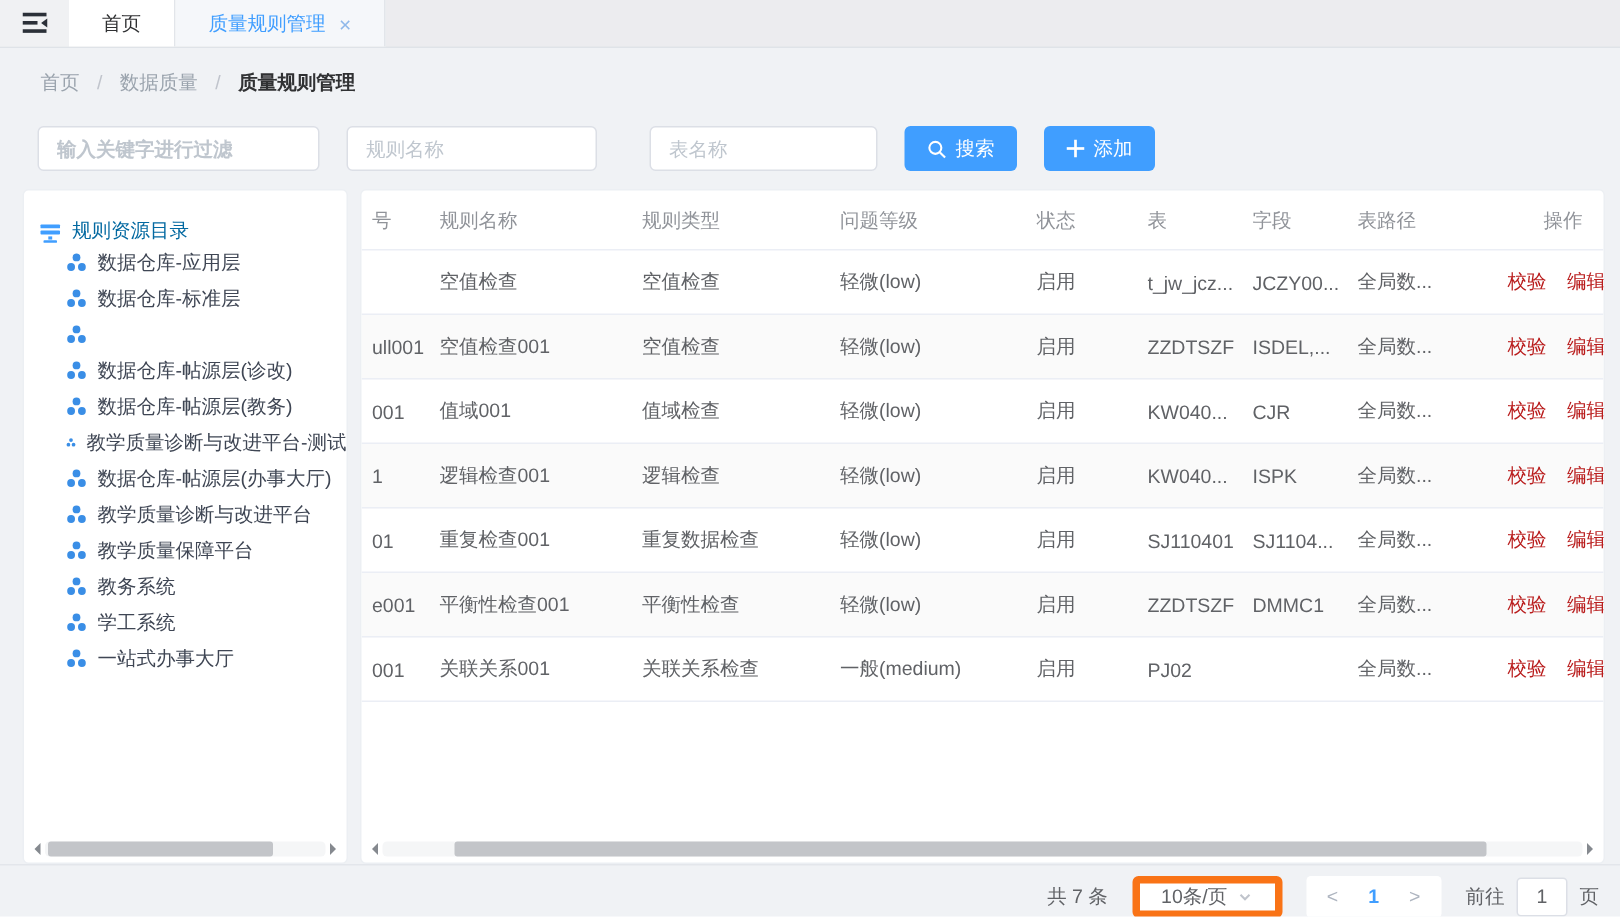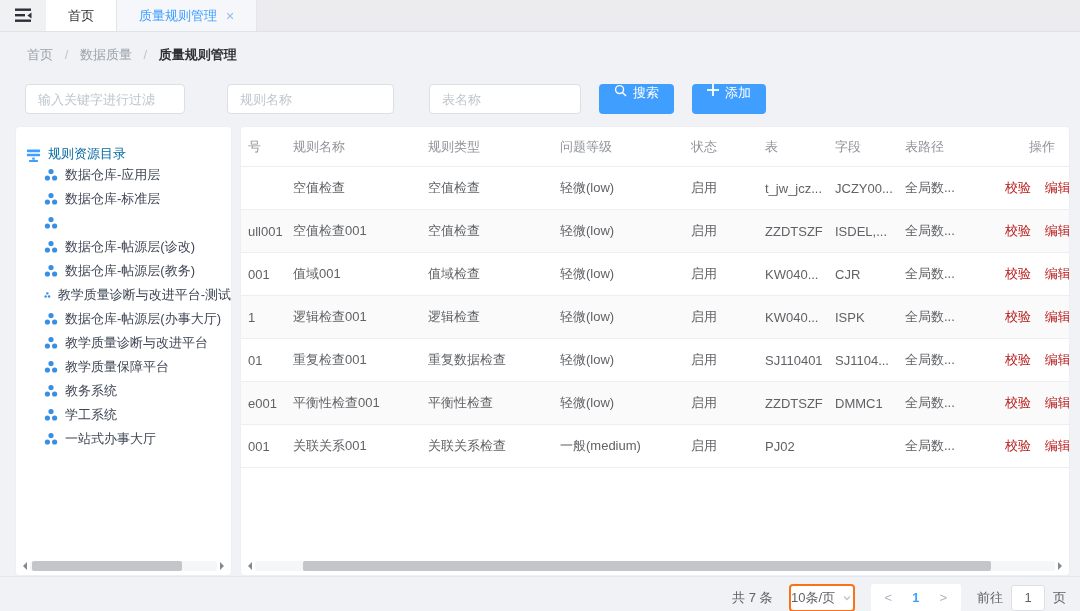--- a/index.html
+++ b/index.html
@@ -20,24 +20,24 @@
   
   .breadcrumb { margin:14px 0 0 27px; font-size:13px; }
   .crumb { color:#9aa3ad; cursor:pointer; }
   .crumb.current { color:#303133; font-weight:700; cursor:default; }
   .sep { color:#c0c4cc; margin:0 8px; }
 
   
   .filter-row { display:flex; align-items:center; margin:20px 0 0 25px; }
   .filter-input { height:30px; border:1px solid #dcdfe6; border-radius:4px; background:#fff; padding:0 12px; font-size:13px; color:#606266; outline:none; }
   .filter-input::placeholder { color:#bfc6ce; }
-  .in-tree { width:160px; margin-right:42px; }
+  .in-tree { width:188px; margin-right:18px;font-weight:bold; }
   .in-rule { width:167px; margin-right:35px; }
   .in-table { width:152px; margin-right:18px; }
-  .btn { height:30px; border:none; border-radius:4px; background:#409EFF; color:#fff; font-size:13px; display:inline-flex; align-items:flex-start; gap:6px; padding:0 15px; cursor:pointer; }
+  .btn { height:30px; border:none; border-radius:4px; background:#409EFF; color:#fff; font-size:13px; display:inline-flex; align-items:center; gap:6px; padding:0 15px; cursor:pointer; }
   .btn + .btn { margin-left:18px; }
 
   
   .content { display:flex; margin:12px 10px 0 15px; height:450px; }
   .panel { background:#fff; border-radius:4px; border:1px solid #eceff3; position:relative; overflow:hidden; }
   .tree-panel { width:217px; flex:none; }
   .table-panel { flex:1; margin-left:8px; }
 
   .tree { padding:9px 0 0 10px; white-space:nowrap; overflow:hidden; }
   .tree-root { display:flex; align-items:flex-end; gap:7px; height:27px; color:#0369a1; }
@@ -58,21 +58,21 @@
   .hs-arrow { width:0; height:0; border:4px solid transparent; cursor:pointer; flex:none; }
   .hs-arrow.left  { border-right-color:#85898f; margin-right:3px; }
   .hs-arrow.right { border-left-color:#85898f; margin-left:3px; }
   .hs-track { flex:1; position:relative; height:10px; background:#f5f6f7; border-radius:3px; }
   .hs-thumb { position:absolute; top:0; height:10px; background:#c3c5c9; border-radius:2px; cursor:pointer; }
   .tree-panel .hs-thumb { left:2px; width:80%; }
   .table-panel .hs-thumb { left:6%; right:8%; }
 
   
   .footer { height:42px; border-top:1px solid #e3e6eb; margin-top:0; display:flex; align-items:center; justify-content:flex-end; padding-right:14px; color:#606266; }
-  .psel { width:66px; height:28px; border:2px solid #f97316; border-radius:4px; background:#fff; display:flex; align-items:center; justify-content:center; gap:7px; margin:0 16px; cursor:pointer; color:#606266; }
+  .psel { width:100px; height:28px; border:5px solid #f97316; border-radius:4px; background:#fff; display:flex; align-items:center; justify-content:center; gap:7px; margin:0 16px; cursor:pointer; color:#606266; }
   .pager { height:28px; background:#fff; border-radius:3px; display:flex; align-items:center; padding:0 4px; }
   .pg-btn { padding:0 10px; color:#aeb5c0; cursor:pointer; }
   .pg-cur { padding:0 10px; color:#409EFF; font-weight:700; cursor:default; }
   .goto { display:flex; align-items:center; margin-left:16px; }
   .goto input { width:34px; height:26px; border:1px solid #dcdfe6; border-radius:3px; text-align:center; margin:0 8px; font-size:13px; color:#606266; outline:none; }
 </style>
 </head>
 <body>
 
 <div class="tabbar">

